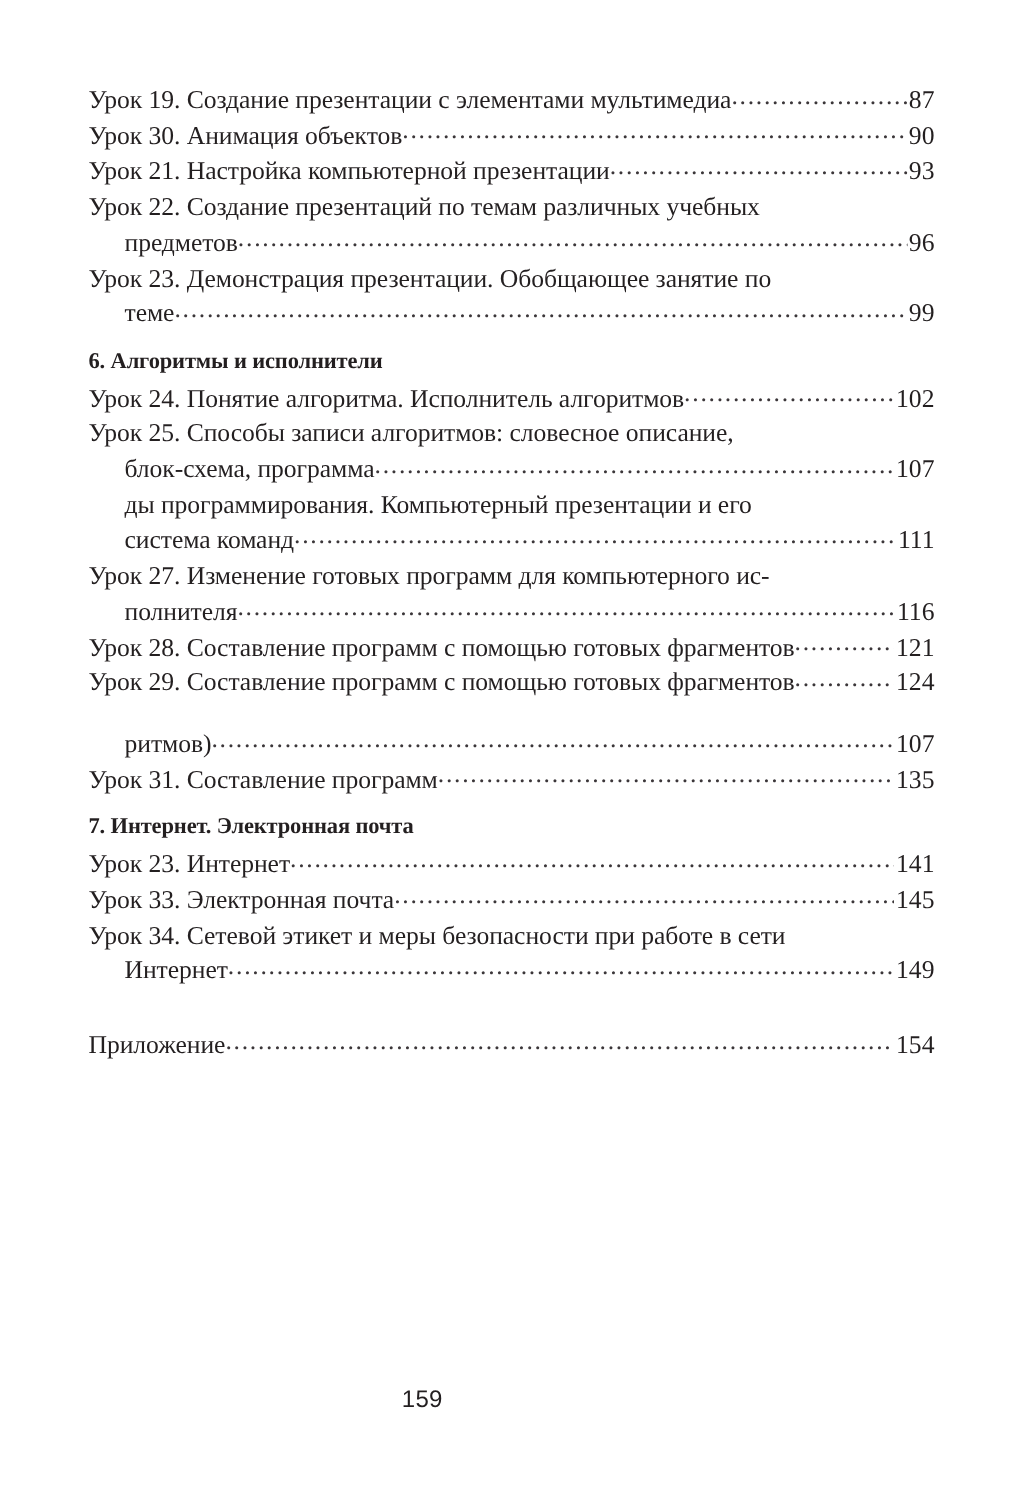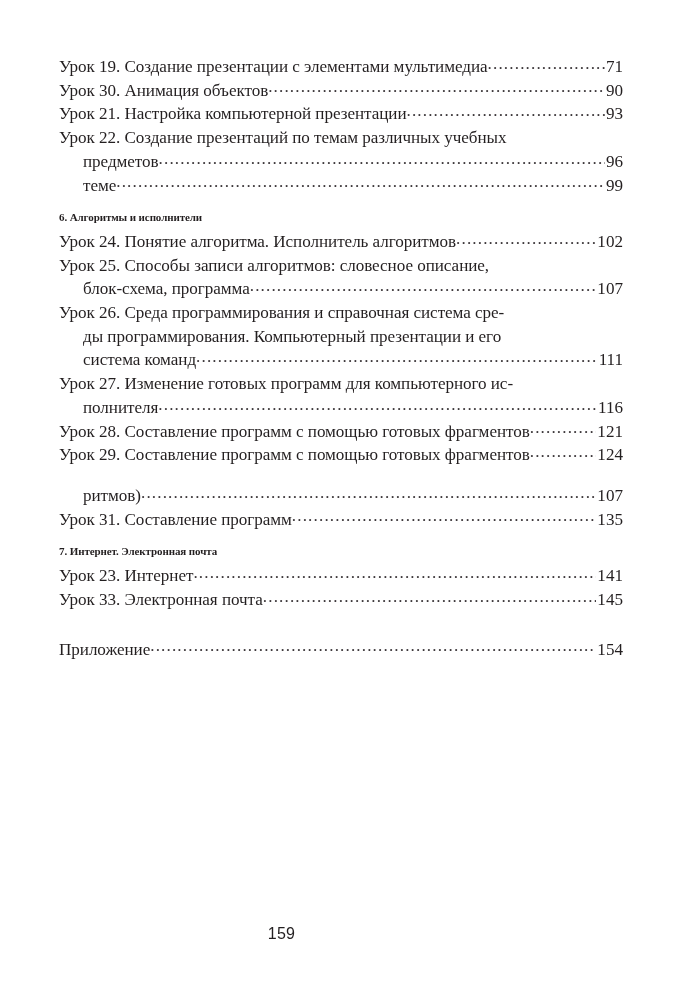--- a/index.html
+++ b/index.html
@@ -75,21 +75,21 @@
   .pageno {
     flex: 0 0 auto;
     text-align: right;
     font-size: 17.1px;
     padding-left: 1px;
     font-variant-numeric: lining-nums;
   }
 
   
   .part-heading {
-    font-size: 11px;
+    font-size: 15px;
     line-height: 23.7px;
     font-weight: bold;
     margin-top: 9px;
     letter-spacing: -0.1px;
     white-space: nowrap;
   }
 
   
   .gap {
     height: 26px;
@@ -110,64 +110,64 @@
 </style>
 </head>
 <body>
 
 <div class="page">
 
   <div class="toc" id="toc-root">
       <div class="entry">
         <span class="title-text">Урок 19. Создание презентации с элементами мультимедиа</span>
         <span class="leader"></span>
-        <span class="pageno">71</span>
+        <span class="pageno">87</span>
       </div>
       <div class="entry">
         <span class="title-text">Урок 30. Анимация объектов </span>
         <span class="leader"></span>
         <span class="pageno">90</span>
       </div>
       <div class="entry">
         <span class="title-text">Урок 21. Настройка компьютерной презентации </span>
         <span class="leader"></span>
         <span class="pageno">93</span>
       </div>
       <div class="entry nolead">
         <span class="title-text">Урок 22. Создание презентаций по темам различных учебных</span>
         <span class="leader"></span>
       </div>
       <div class="entry indent">
         <span class="title-text">предметов</span>
         <span class="leader"></span>
         <span class="pageno">96</span>
       </div>
+      <div class="entry nolead">
+        <span class="title-text">Урок 23. Демонстрация презентации. Обобщающее занятие по</span>
+        <span class="leader"></span>
+      </div>
       <div class="entry indent">
         <span class="title-text">теме </span>
         <span class="leader"></span>
         <span class="pageno">99</span>
       </div>
       <div class="part-heading">6. Алгоритмы и исполнители</div>
       <div class="entry">
         <span class="title-text">Урок 24. Понятие алгоритма. Исполнитель алгоритмов </span>
         <span class="leader"></span>
         <span class="pageno">102</span>
       </div>
       <div class="entry nolead">
         <span class="title-text">Урок 25. Способы записи алгоритмов: словесное описание,</span>
         <span class="leader"></span>
       </div>
       <div class="entry indent">
         <span class="title-text">блок-схема, программа</span>
         <span class="leader"></span>
         <span class="pageno">107</span>
-      </div>
-      <div class="entry nolead">
-        <span class="title-text">Урок 26. Среда программирования и справочная система сре-</span>
-        <span class="leader"></span>
       </div>
       <div class="entry indent nolead">
         <span class="title-text">ды программирования. Компьютерный презентации и его</span>
         <span class="leader"></span>
       </div>
       <div class="entry indent">
         <span class="title-text">система команд </span>
         <span class="leader"></span>
         <span class="pageno">111</span>
       </div>
@@ -207,20 +207,29 @@
       <div class="entry">
         <span class="title-text">Урок 23. Интернет</span>
         <span class="leader"></span>
         <span class="pageno">141</span>
       </div>
       <div class="entry">
         <span class="title-text">Урок 33. Электронная почта</span>
         <span class="leader"></span>
         <span class="pageno">145</span>
       </div>
+      <div class="entry nolead">
+        <span class="title-text">Урок 34. Сетевой этикет и меры безопасности при работе в сети</span>
+        <span class="leader"></span>
+      </div>
+      <div class="entry indent">
+        <span class="title-text">Интернет </span>
+        <span class="leader"></span>
+        <span class="pageno">149</span>
+      </div>
       <div class="gap"></div>
       <div class="entry">
         <span class="title-text">Приложение</span>
         <span class="leader"></span>
         <span class="pageno">154</span>
       </div>
     </div>
 
   <div class="folio">159</div>
 

